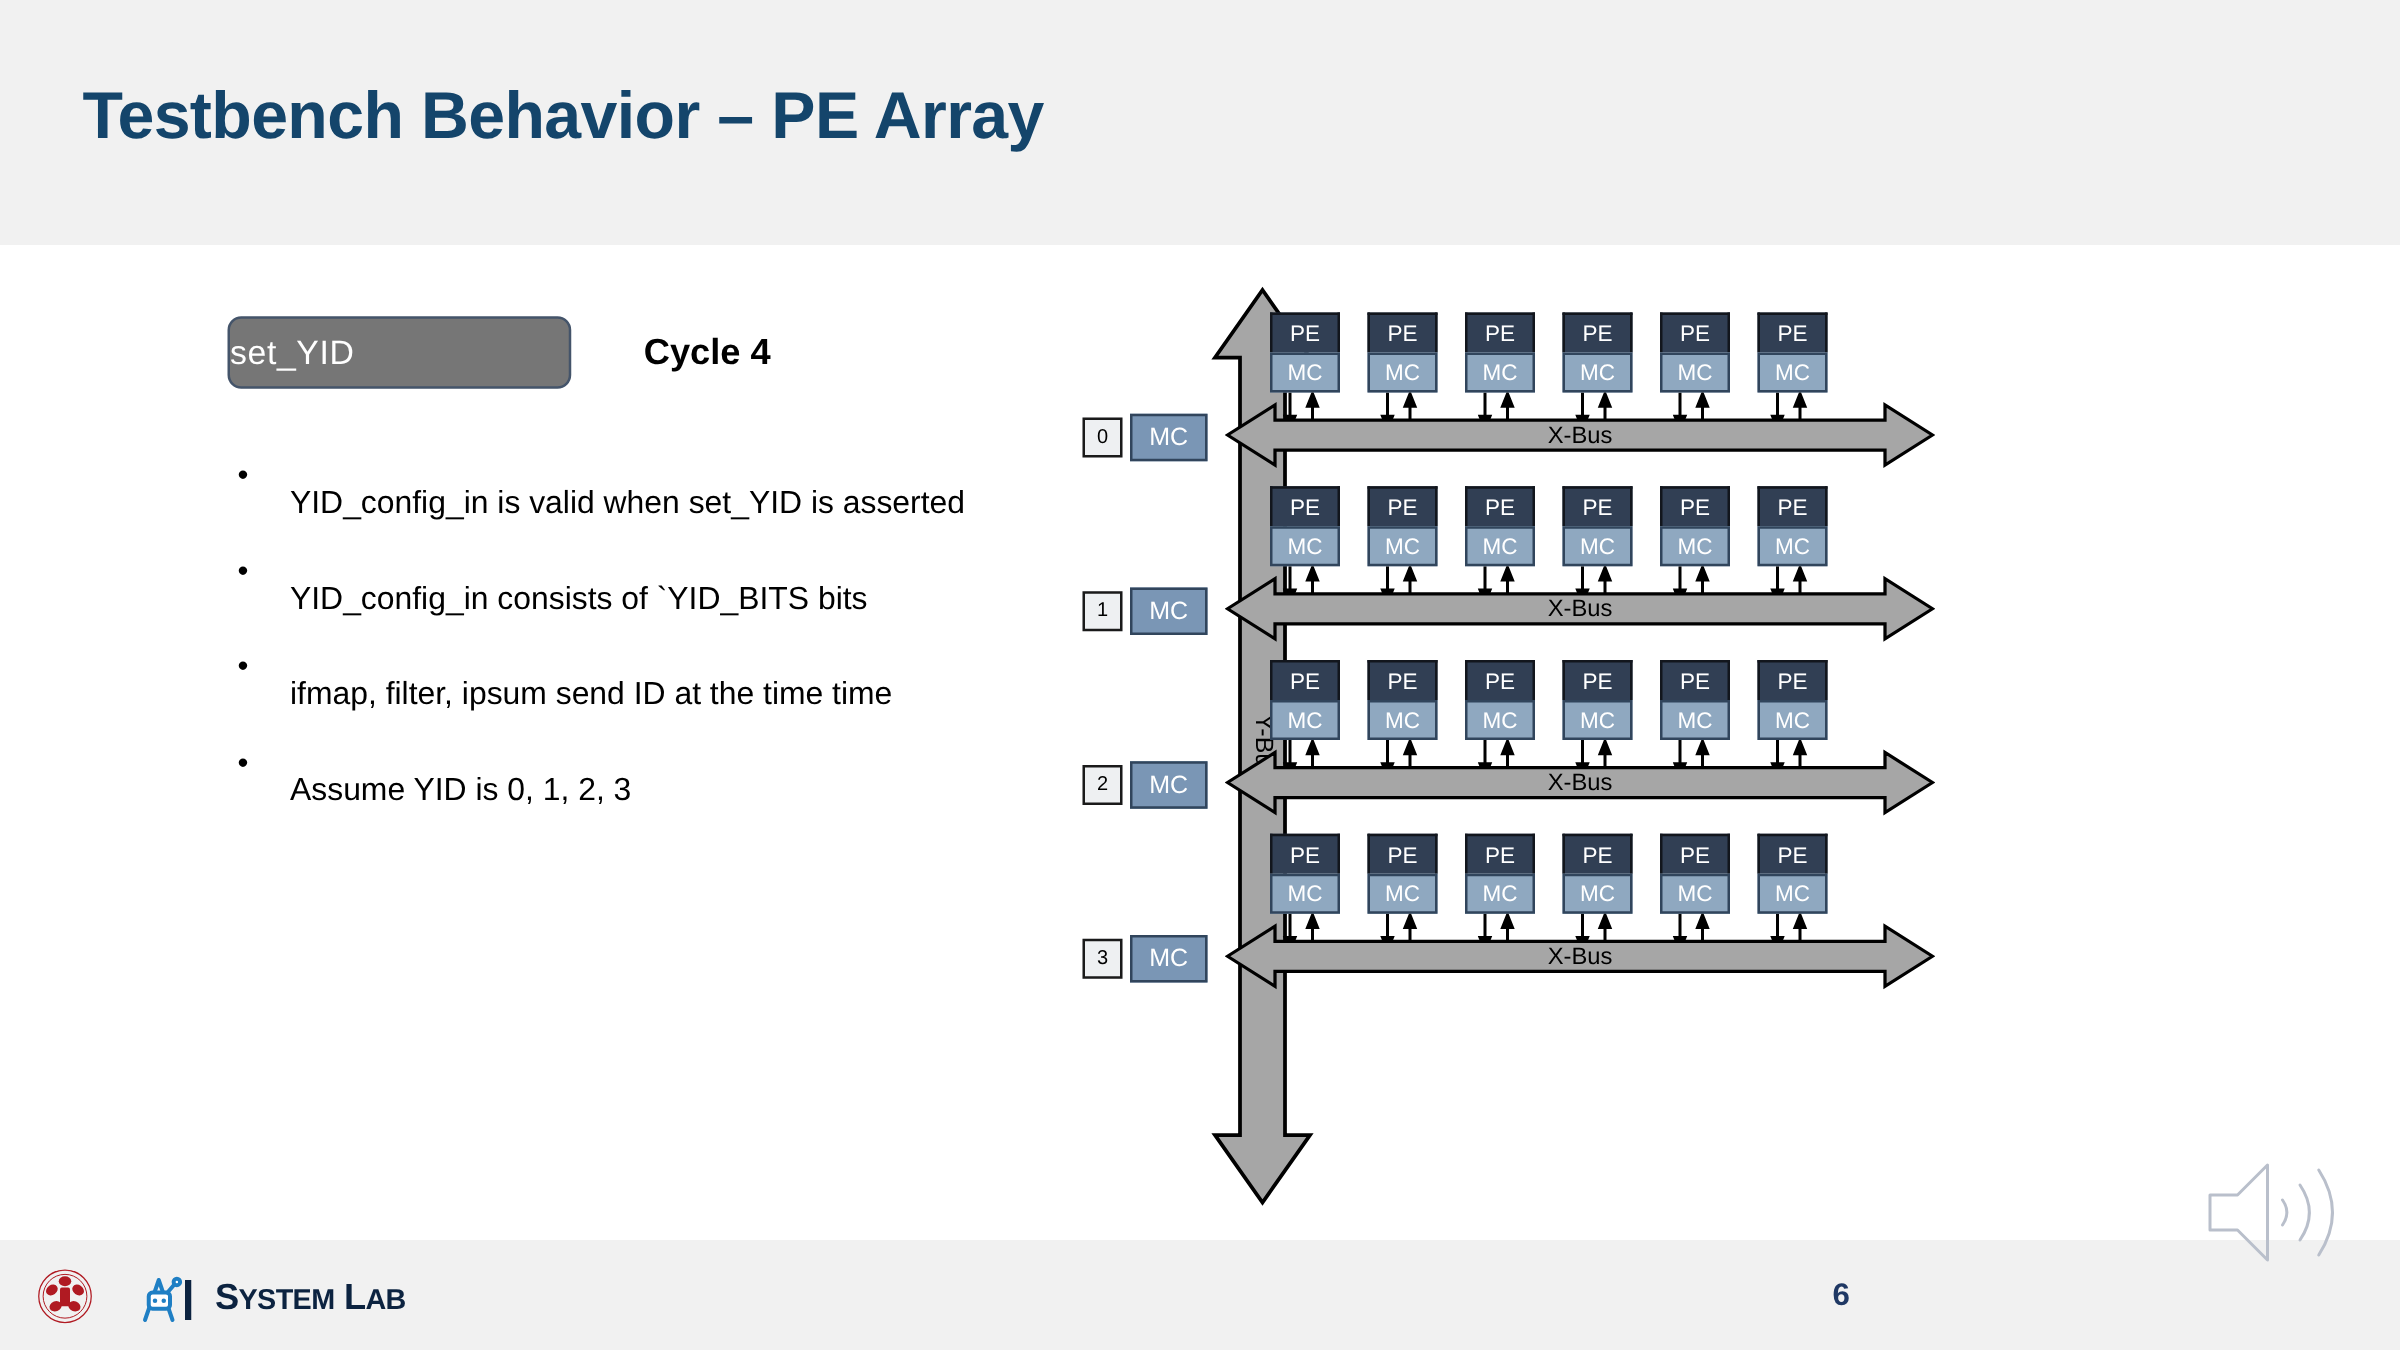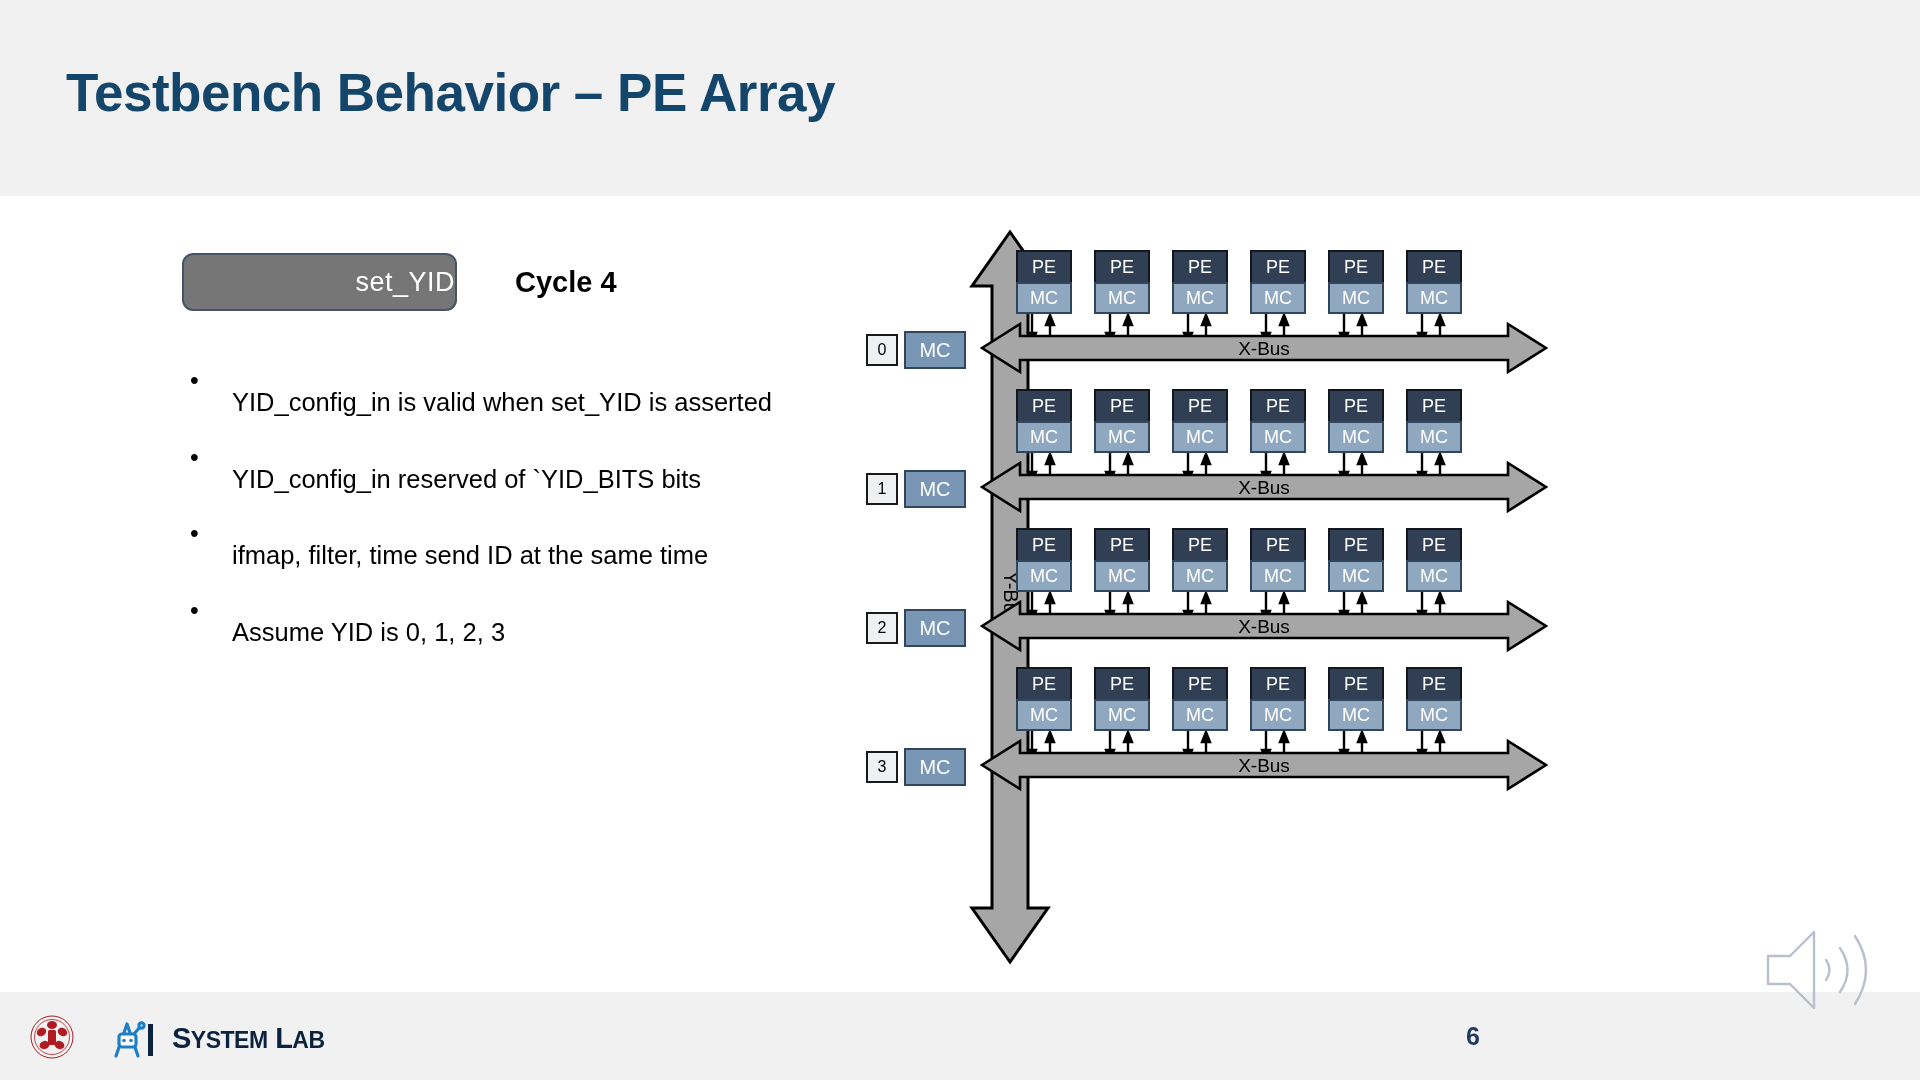--- a/index.html
+++ b/index.html
@@ -20,21 +20,21 @@
     position: absolute; left: 66px; top: 62px;
     font-size: 53px; font-weight: bold; color: #14456b;
     letter-spacing: -0.5px; white-space: nowrap;
   }
 
   
   .signal-badge {
     position: absolute; left: 182px; top: 253px;
     width: 275px; height: 58px;
     background: #767676; border: 2.5px solid #44546a; border-radius: 11px;
-    display: flex; align-items: center; justify-content: flex-end;
+    display: flex; align-items: center; justify-content: flex-start;
     color: #ffffff; font-size: 27px; letter-spacing: 0.5px;
   }
   .cycle-label {
     position: absolute; left: 515px; top: 266px;
     font-size: 29px; font-weight: bold; color: #000000;
   }
   .bullets {
     position: absolute; left: 190px; top: 365px; width: 740px;
   }
   .bullet-row {
@@ -138,25 +138,25 @@
   </div>
   <div class="cycle-label">Cycle 4</div>
 
   <div class="bullets">
     <div class="bullet-row">
       <span class="bullet-dot">•</span>
       <span class="bullet-text">YID_config_in is valid when set_YID is asserted</span>
     </div>
     <div class="bullet-row">
       <span class="bullet-dot">•</span>
-      <span class="bullet-text">YID_config_in reserved of `YID_BITS bits</span>
+      <span class="bullet-text">YID_config_in consists of `YID_BITS bits</span>
     </div>
     <div class="bullet-row">
       <span class="bullet-dot">•</span>
-      <span class="bullet-text">ifmap, filter, time send ID at the same time</span>
+      <span class="bullet-text">ifmap, filter, ipsum send ID at the time time</span>
     </div>
     <div class="bullet-row">
       <span class="bullet-dot">•</span>
       <span class="bullet-text">Assume YID is 0, 1, 2, 3</span>
     </div>
   </div>
 
   <svg class="ybus" viewBox="0 0 84 738">
     <polygon points="42,4 80,58 60,58 60,680 80,680 42,734 4,680 24,680 24,58 4,58" fill="#a6a6a6" stroke="#000000" stroke-width="3"></polygon>
   </svg>

